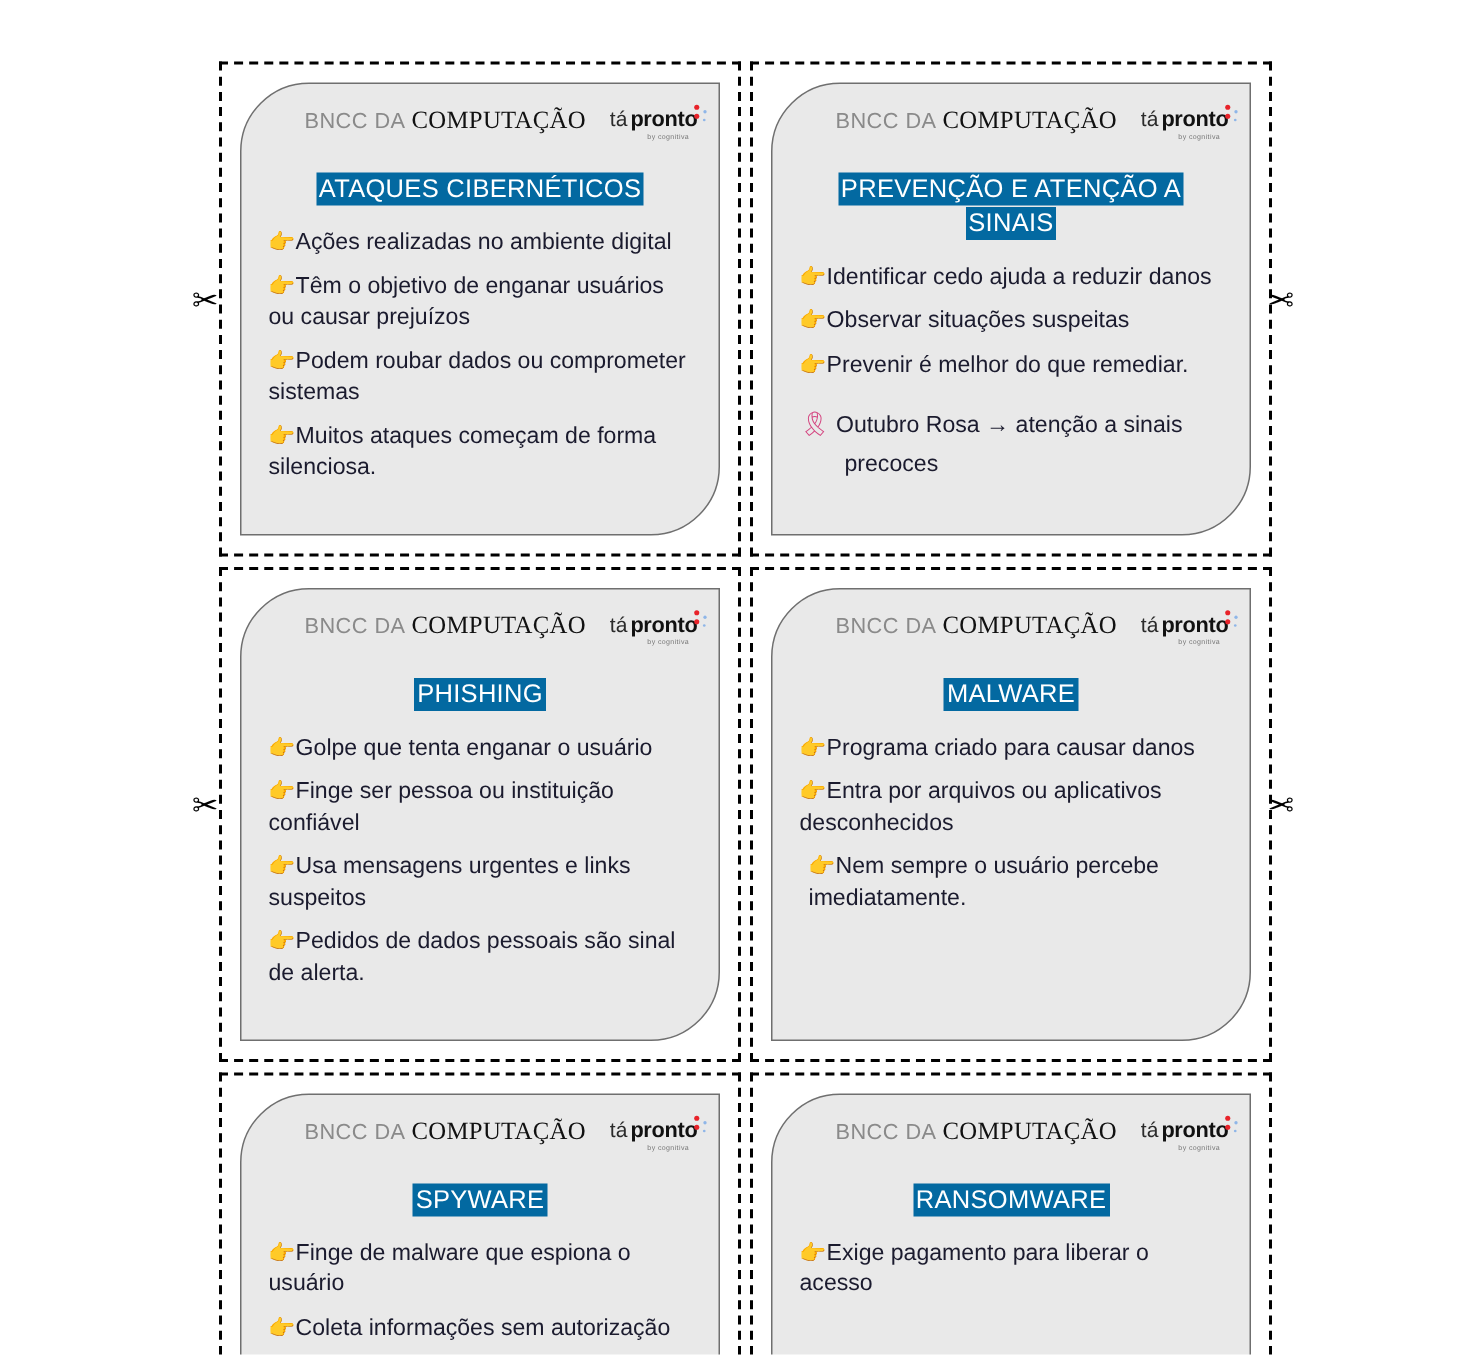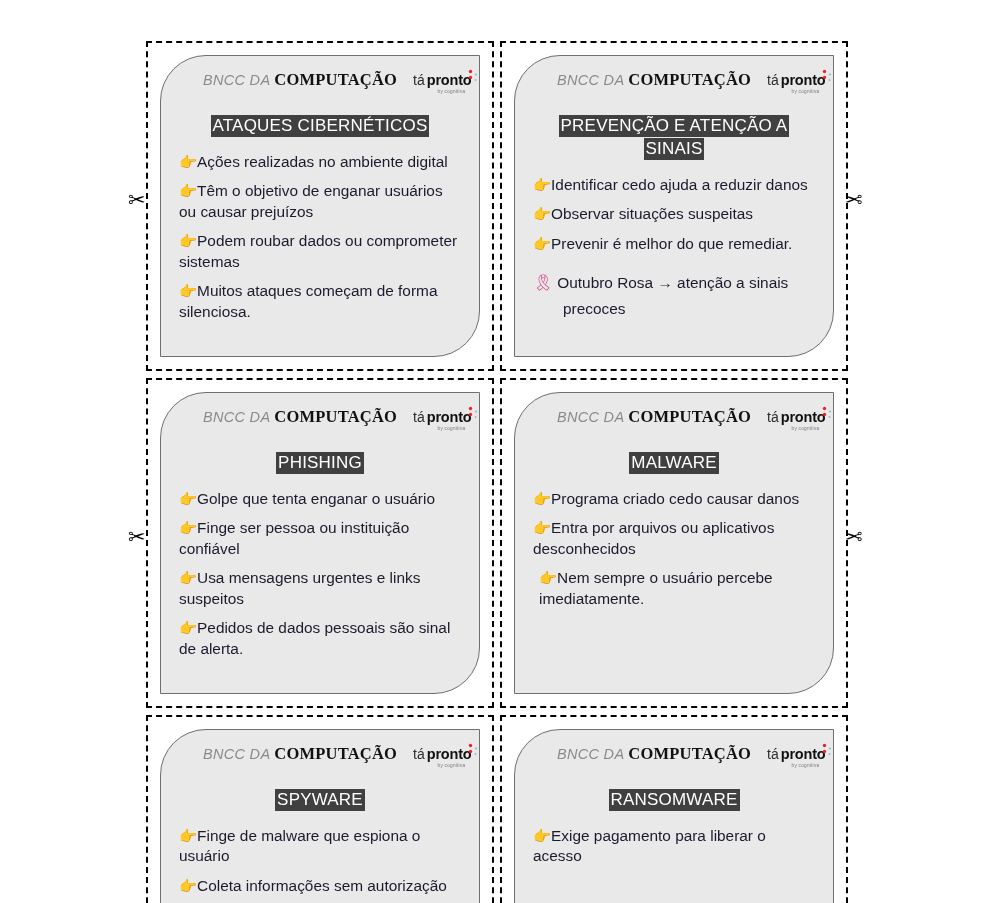--- a/index.html
+++ b/index.html
@@ -59,28 +59,27 @@
     justify-content: space-between;
     padding: 2px 4px 0 26px;
     height: 24px;
   }
   .brand-line {
     white-space: nowrap;
     line-height: 1;
   }
   .brand-bncc {
     font-family: "Liberation Sans", sans-serif;
-    font-style: italic;
     font-size: 14.5px;
     letter-spacing: 0.3px;
     color: #8a8a8a;
   }
   .brand-comp {
     font-family: "Liberation Serif", serif;
-    font-weight: bold;
+    font-weight: normal;
     font-size: 16.5px;
     letter-spacing: 0.2px;
     color: #111111;
     margin-left: 4px;
   }
 
   
   .logo {
     position: relative;
     text-align: right;
@@ -122,21 +121,21 @@
   }
 
   
   .card-title-wrap {
     text-align: center;
     margin-top: 19px;
     margin-bottom: 14px;
   }
   .card-title {
     display: inline;
-    background: #404040;
+    background: #0369a1;
     color: #ffffff;
     font-family: "Liberation Sans", sans-serif;
     font-size: 17px;
     font-weight: normal;
     letter-spacing: 0.2px;
     padding: 1px 2px 2px 2px;
     line-height: 1.35;
     box-decoration-break: clone;
     -webkit-box-decoration-break: clone;
   }
@@ -311,21 +310,21 @@
               <circle cx="8.5" cy="11" r="0.9" fill="#8fb6e8"></circle>
             </svg>
           </div>
           <span class="logo-tag">by cognitiva</span>
         </div>
       </div>
       <div class="card-title-wrap">
         <span class="card-title">MALWARE</span>
       </div>
       <div class="bullets">
-        <div class="bullet"><span class="ico">👉</span><span>Programa criado cedo causar danos</span></div>
+        <div class="bullet"><span class="ico">👉</span><span>Programa criado para causar danos</span></div>
         <div class="bullet"><span class="ico">👉</span><span>Entra por arquivos ou aplicativos desconhecidos</span></div>
         <div class="bullet indent-ico"><span class="ico">👉</span><span>Nem sempre o usuário percebe imediatamente.</span></div>
       </div>
     </div>
   </div>
 
   <div class="cut-cell col-l row-3">
     <div class="card">
       <div class="card-head">
         <div class="brand-line">

